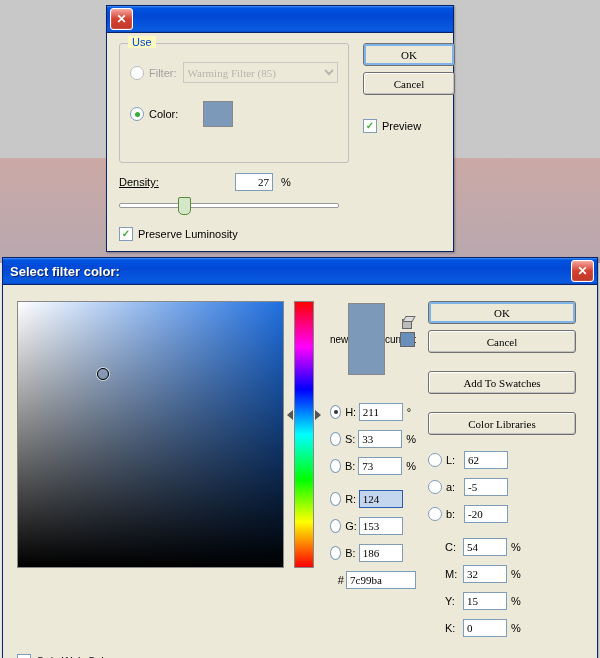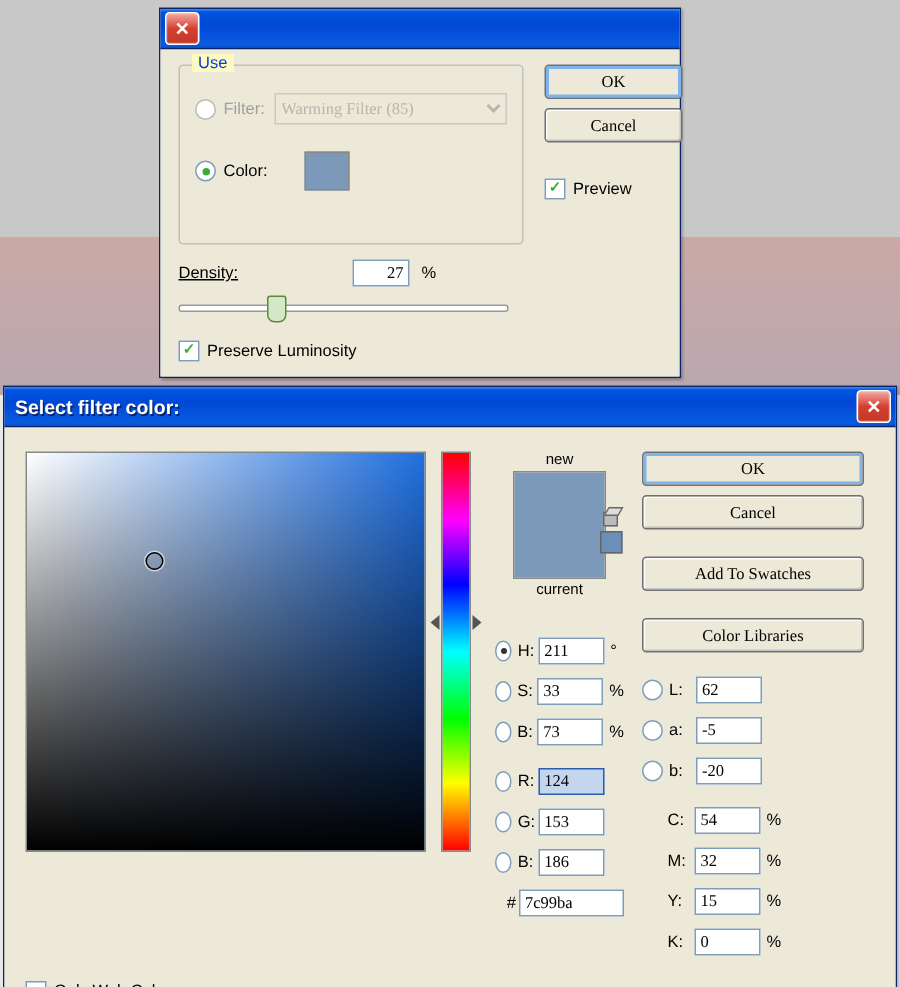--- a/index.html
+++ b/index.html
@@ -230,21 +230,21 @@
   top: 120px;
   width: 0; height: 0;
   border-top: 5px solid transparent;
   border-bottom: 5px solid transparent;
 }
 .hue-arrows .tri-l { left: -7px; border-right: 6px solid #555; }
 .hue-arrows .tri-r { left: 20px; border-left: 6px solid #555; }
 
 .new-current {
   display: flex;
-  flex-direction: column;
+  flex-direction: row;
   align-items: center;
   font-size: 10px;
 }
 .nc-box {
   width: 60px;
   height: 70px;
   border: 1px solid #888;
   display: flex;
   flex-direction: column;
 }

